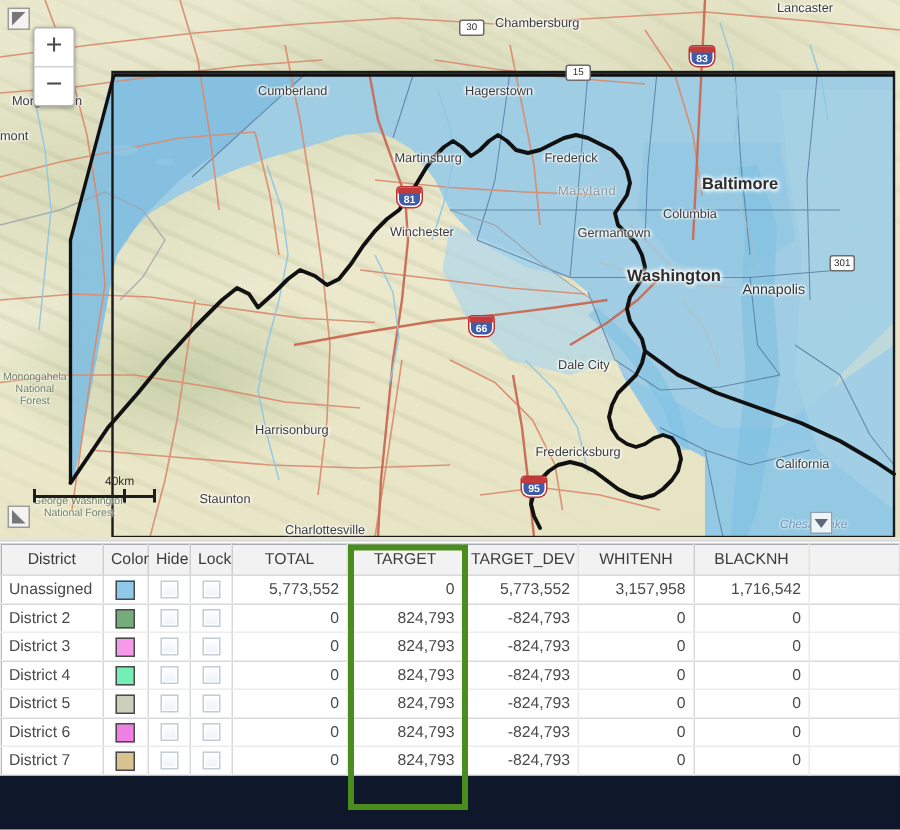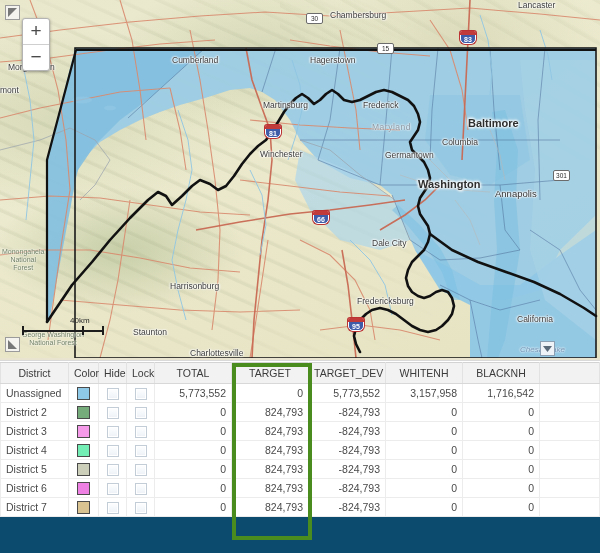--- a/index.html
+++ b/index.html
@@ -168,21 +168,21 @@
     content:""; position:absolute; left:-1px; top:-1px; width:16px; height:4px;
     background:#c23b3b; border-radius:2px 2px 0 0;
   }
 
   
   #table-panel {
     position: absolute;
     left: 0; top: 362px;
     width: 600px;
     height: 191px;
-    background: #0c4a6e;
+    background: #0f172a;
     overflow: hidden;
   }
   table.dt {
     border-collapse: collapse;
     width: 600px;
     font-family: "Liberation Sans", sans-serif;
     font-size: 10.5px;
     color: #333;
     table-layout: fixed;
   }
@@ -388,21 +388,21 @@
       <div class="map-label lbl-city" style="left: 442px; top: 137px;">Columbia</div>
       <div class="map-label lbl-city" style="left: 260px; top: 149px;">Winchester</div>
       <div class="map-label lbl-city" style="left: 385px; top: 150px;">Germantown</div>
       <div class="map-label lbl-city-big" style="left: 418px; top: 178px;">Washington</div>
       <div class="map-label lbl-city-med" style="left: 495px; top: 188px;">Annapolis</div>
       <div class="map-label lbl-city" style="left: 372px; top: 238px;">Dale City</div>
       <div class="map-label lbl-city" style="left: 162px; top: 281px; padding-left: 8px;">Harrisonburg</div>
       <div class="map-label lbl-city" style="left: 357px; top: 296px;">Fredericksburg</div>
       <div class="map-label lbl-city" style="left: 133px; top: 327px;">Staunton</div>
       <div class="map-label lbl-city" style="left: 190px; top: 348px;">Charlottesville</div>
-      <div class="map-label lbl-city" style="left: 489px; top: 314px; padding-left: 28px;">California</div>
+      <div class="map-label lbl-city" style="left: 489px; top: 304px; padding-left: 28px;">California</div>
       <div class="map-label lbl-park" style="left: 2px; top: 248px;">
         <div>Monongahela</div>
         <div>National</div>
         <div>Forest</div>
       </div>
       <div class="map-label lbl-park" style="left: 22px; top: 331px;">
         <div>George Washington</div>
         <div>National Forest</div>
       </div>
       <div class="map-label lbl-water" style="left: 520px; top: 345px;">Chesapeake</div>

